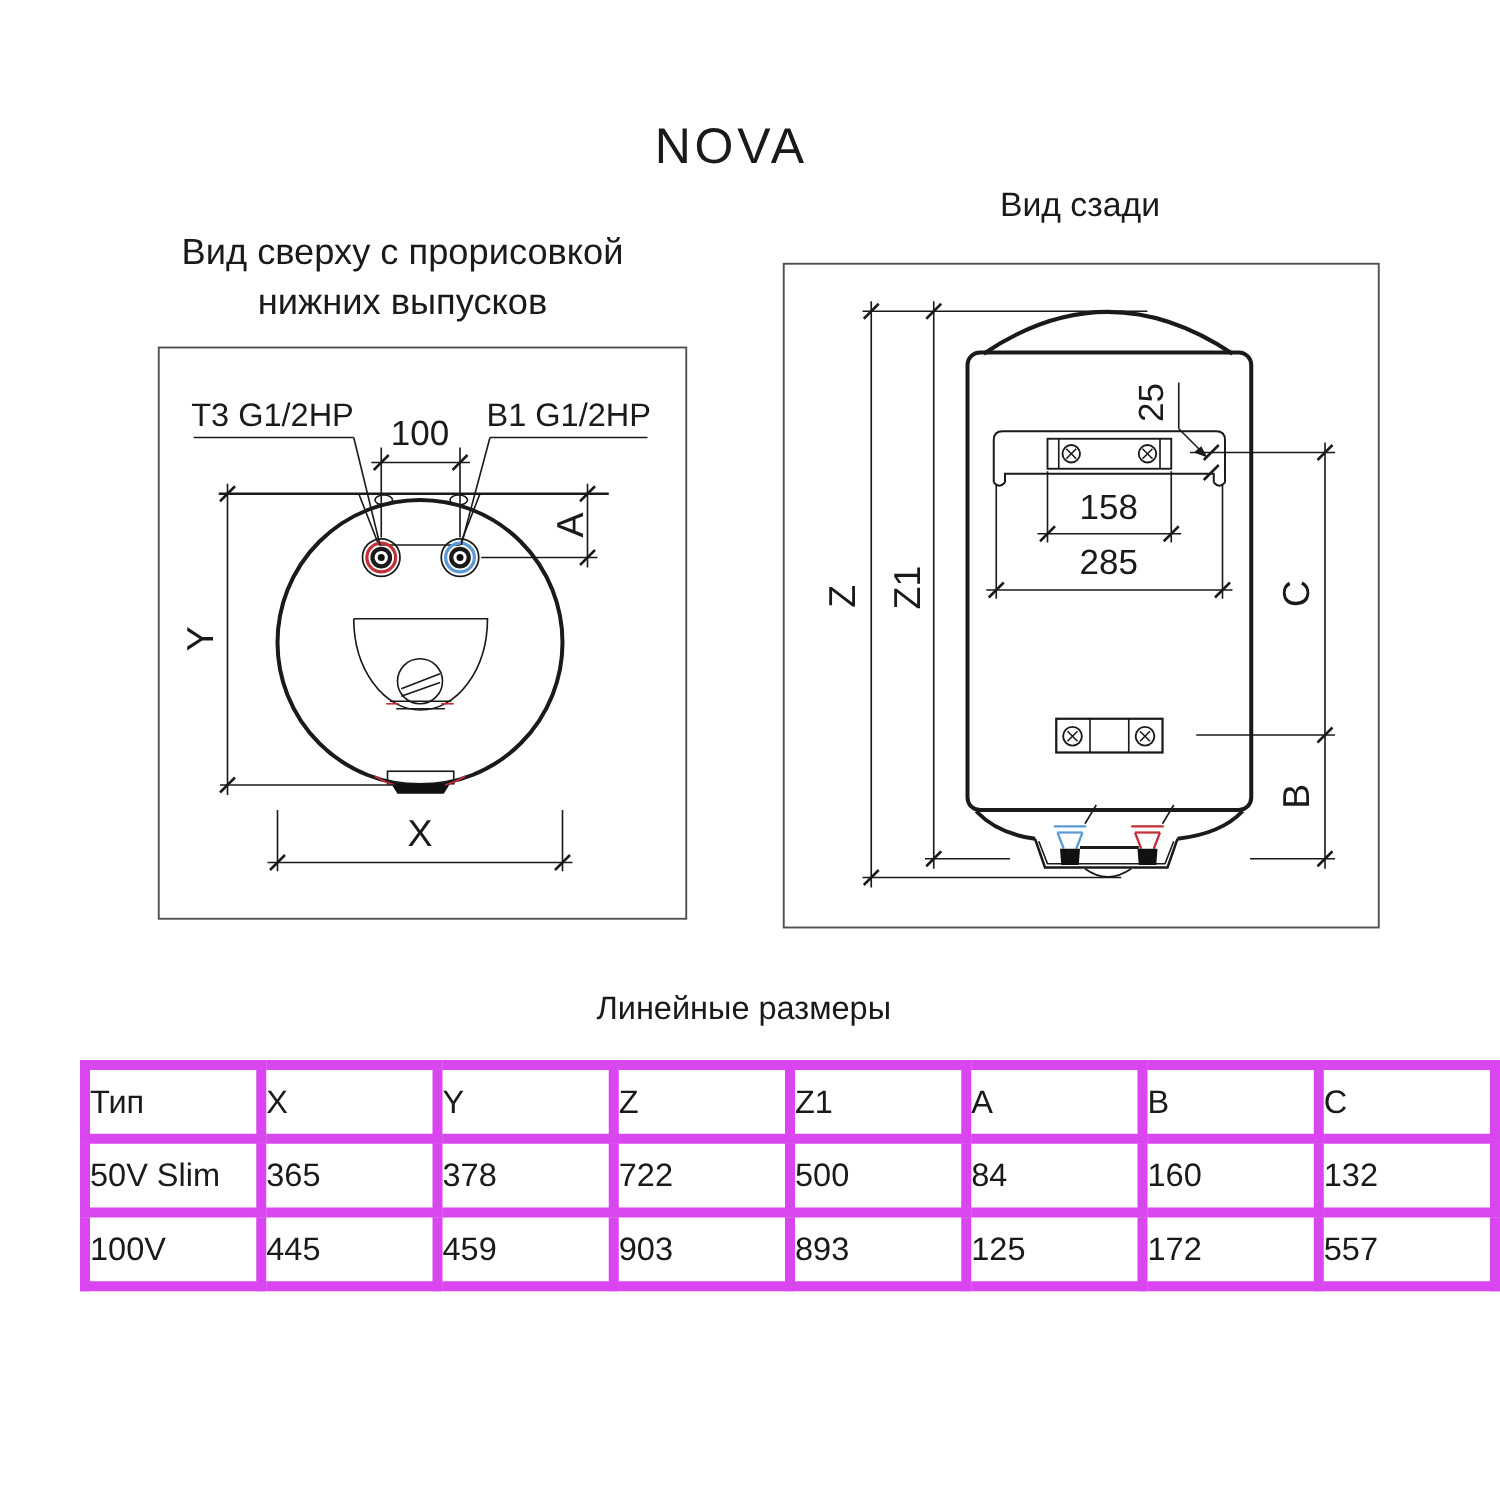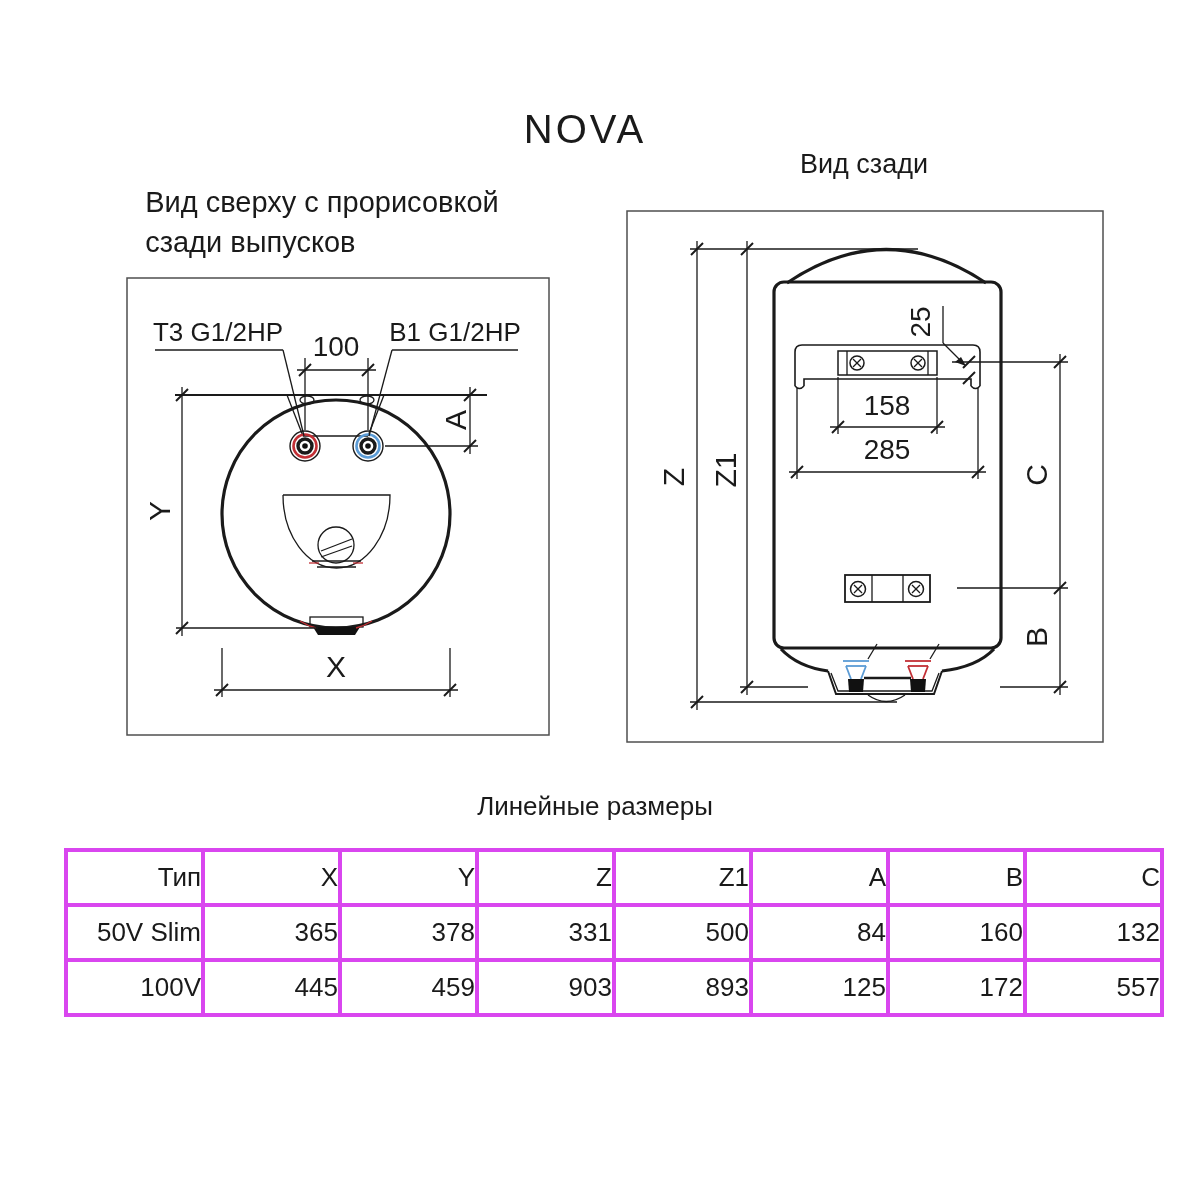--- a/index.html
+++ b/index.html
@@ -1,54 +1,54 @@
 <!DOCTYPE html>
 <html><head>
 <meta charset="utf-8">
 <style>
   html,body{margin:0;padding:0;background:#fff;}
   .page{position:relative;width:1200px;height:1200px;background:#ffffff;overflow:hidden;
         font-family:"Liberation Sans",sans-serif;color:#1a1a1a;}
   .abs{position:absolute;}
   .ctr{transform:translateX(-50%);white-space:nowrap;}
-  .t-nova{top:107px;left:585px;font-size:40px;letter-spacing:3px;font-weight:500;text-align:center;}
+  .t-nova{top:95px;left:585px;font-size:40px;letter-spacing:3px;font-weight:500;text-align:center;}
   .t-rear{top:149px;left:864px;font-size:27px;}
-  .t-top{top:182px;left:322px;font-size:29px;line-height:40px;text-align:left;}
+  .t-top{top:182px;left:322px;font-size:29px;line-height:40px;text-align:center;}
   .t-table{top:791px;left:595px;font-size:26px;}
   svg.drawing{position:absolute;left:0;top:0;}
   
   .ln{stroke:#1a1a1a;fill:none;}
   .box{stroke:#4f4f4f;stroke-width:1.5;fill:none;}
   .thin{stroke-width:1.3;}
   .med{stroke-width:2;}
   .thick{stroke-width:3.2;}
   .w16{stroke-width:1.6;}
   .tick{stroke:#1a1a1a;stroke-width:2;}
   .hot{stroke:#c22f35;fill:none;}
   .cold{stroke:#5b9bd5;fill:none;}
   text{fill:#1a1a1a;font-family:"Liberation Sans",sans-serif;}
   .dim{font-size:28px;}
   .lbl{font-size:26px;}
   .big{font-size:30px;}
   
   .dim-table{position:absolute;left:64px;top:848px;border-collapse:collapse;table-layout:fixed;}
-  .dim-table td,.dim-table th{border:4px solid #d946ef;width:133px;height:51px;
-      text-align:right;vertical-align:middle;font-size:26px;font-weight:normal;padding:0;}
+  .dim-table td,.dim-table th{border:8px solid #d946ef;width:133px;height:51px;
+      text-align:left;vertical-align:middle;font-size:26px;font-weight:normal;padding:0;}
   .dim-table th{height:51px;}
 </style>
 </head>
 <body>
 
 <div class="page">
 
   <div class="abs ctr t-nova">NOVA</div>
 
   <div class="abs ctr t-top">
     <div>Вид сверху с прорисовкой</div>
-    <div>сзади выпусков</div>
+    <div>нижних выпусков</div>
   </div>
 
   <div class="abs ctr t-rear">Вид сзади</div>
 
   <svg class="drawing" width="1200" height="780" viewBox="0 0 1200 780">
 
     <g>
       <rect class="box" x="127" y="278" width="422" height="457"></rect>
 
       <line class="ln med" x1="175" y1="395" x2="487" y2="395"></line>
@@ -241,21 +241,21 @@
       <th>Z</th>
       <th>Z1</th>
       <th>A</th>
       <th>B</th>
       <th>C</th>
     </tr>
     <tr>
       <td>50V Slim</td>
       <td>365</td>
       <td>378</td>
-      <td>331</td>
+      <td>722</td>
       <td>500</td>
       <td>84</td>
       <td>160</td>
       <td>132</td>
     </tr>
     <tr>
       <td>100V</td>
       <td>445</td>
       <td>459</td>
       <td>903</td>

